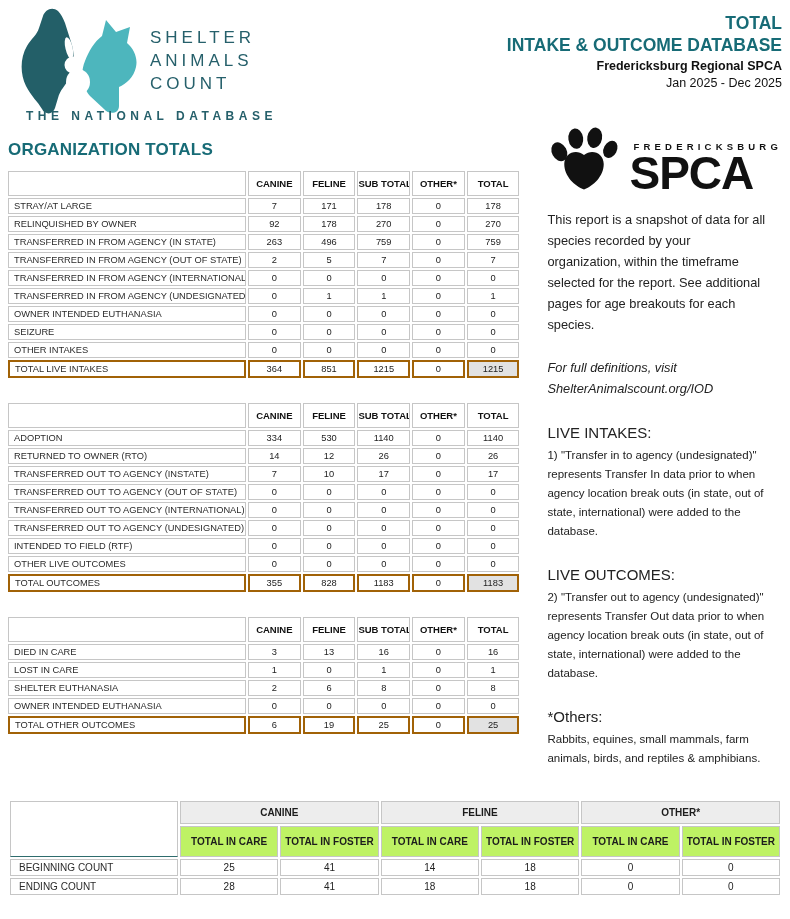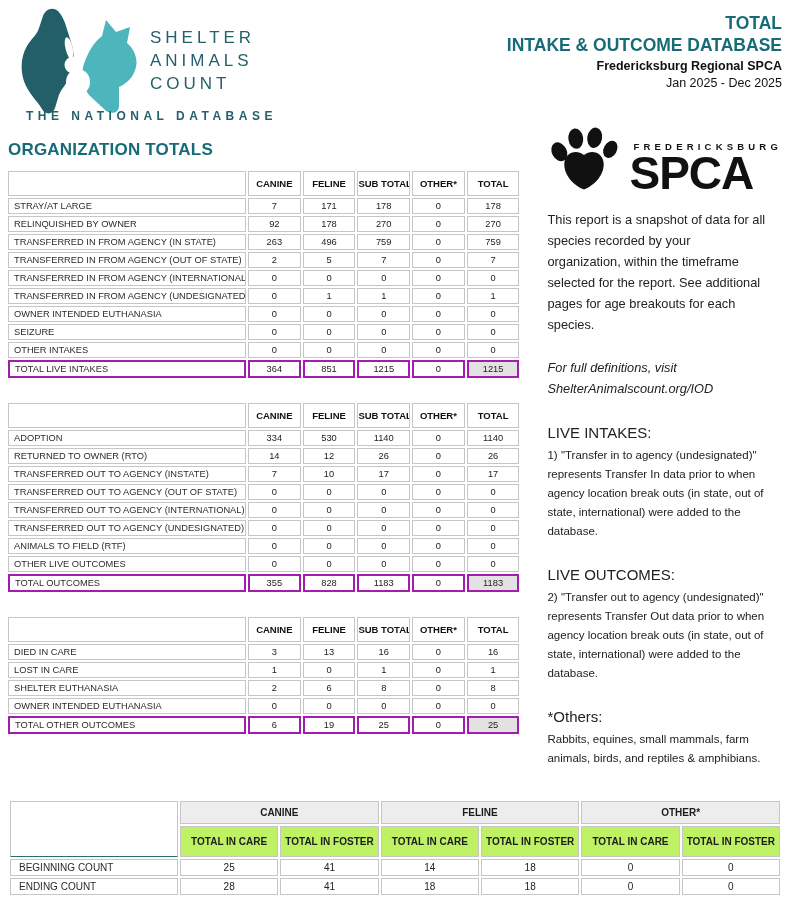--- a/index.html
+++ b/index.html
@@ -26,21 +26,21 @@
   .right-col { flex:1; padding-left:24px; padding-top:0; }
   .section-title { color:#176b76; font-weight:bold; font-size:17px; margin:24px 0 9px 0; letter-spacing:.2px; }
   
   table.data { border-collapse:separate; border-spacing:2px; table-layout:fixed; width:100%; margin-left:-2px; }
   table.data td, table.data th { border:1px solid #c6c6c6; background:#fff; overflow:hidden; white-space:nowrap; }
   .tbl-title { background:#2e6c6d; border:1px solid #2e6c6d; border-bottom:3px solid #86abab;
     color:#fff; font-weight:bold; font-size:13.5px; text-align:center; height:25px; letter-spacing:.3px; }
   th.colhead { background:#ededed; font-size:9.5px; font-weight:bold; color:#111; height:25px; }
   td.row-label { font-size:9.3px; color:#2a2a2a; padding:2px 5px; height:15px; text-align:left; }
   td.val { font-size:9.3px; text-align:center; color:#222; }
-  tr.total-row td { border:2px solid #a21caf; }
+  tr.total-row td { border:2px solid #a16207; }
   tr.total-row td:last-child { background:#e2e2e2; }
   .tbl-gap { height:21px; }
   
   .counts-wrap { padding:0 8px; margin-top:31px; }
   table.counts { border-collapse:separate; border-spacing:2px; table-layout:fixed; width:100%; }
   table.counts td, table.counts th { border:1px solid #c6c6c6; background:#fff; overflow:hidden; white-space:nowrap; }
   .counts .tbl-title { border-bottom:1px solid #2e6c6d; font-size:13px; line-height:26px; height:56px; }
   .counts th.group { background:#ededed; font-size:10px; font-weight:bold; height:20px; }
   .counts th.sub { background:#bef264; font-size:10px; font-weight:bold; height:27px; }
   .counts td.row-label { font-size:10px; height:16px; padding-left:8px; }
@@ -259,21 +259,21 @@
             </tr>
             <tr>
               <td class="row-label">TRANSFERRED OUT TO AGENCY (UNDESIGNATED)</td>
               <td class="val">0</td>
               <td class="val">0</td>
               <td class="val">0</td>
               <td class="val">0</td>
               <td class="val">0</td>
             </tr>
             <tr>
-              <td class="row-label">ANIMALS TO FIELD (RTF)</td>
+              <td class="row-label">INTENDED TO FIELD (RTF)</td>
               <td class="val">0</td>
               <td class="val">0</td>
               <td class="val">0</td>
               <td class="val">0</td>
               <td class="val">0</td>
             </tr>
             <tr>
               <td class="row-label">OTHER LIVE OUTCOMES</td>
               <td class="val">0</td>
               <td class="val">0</td>

